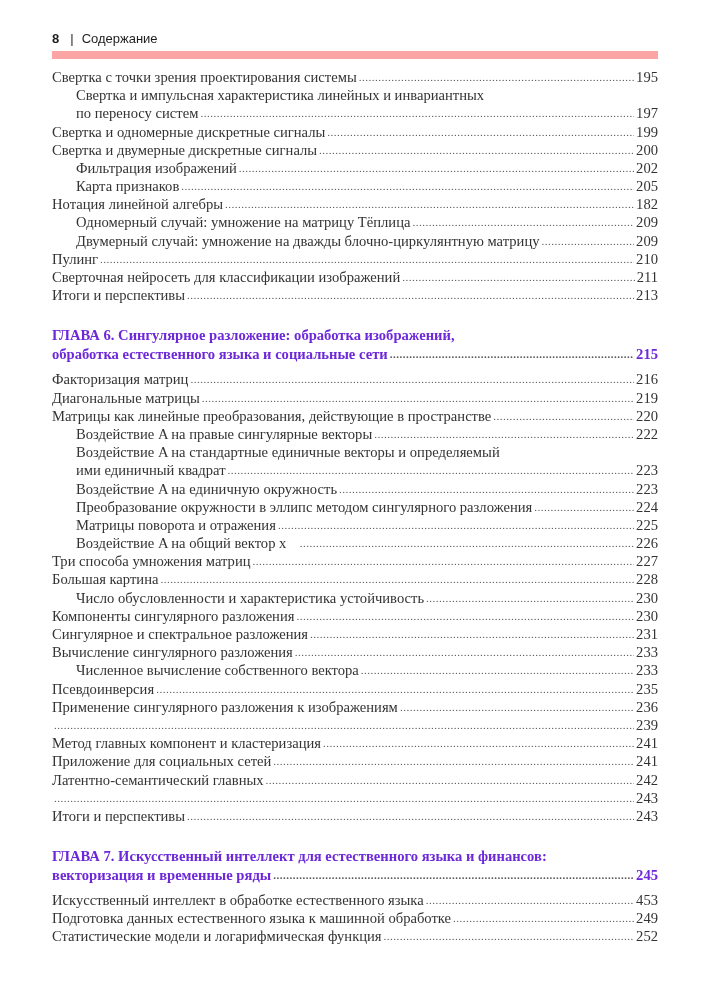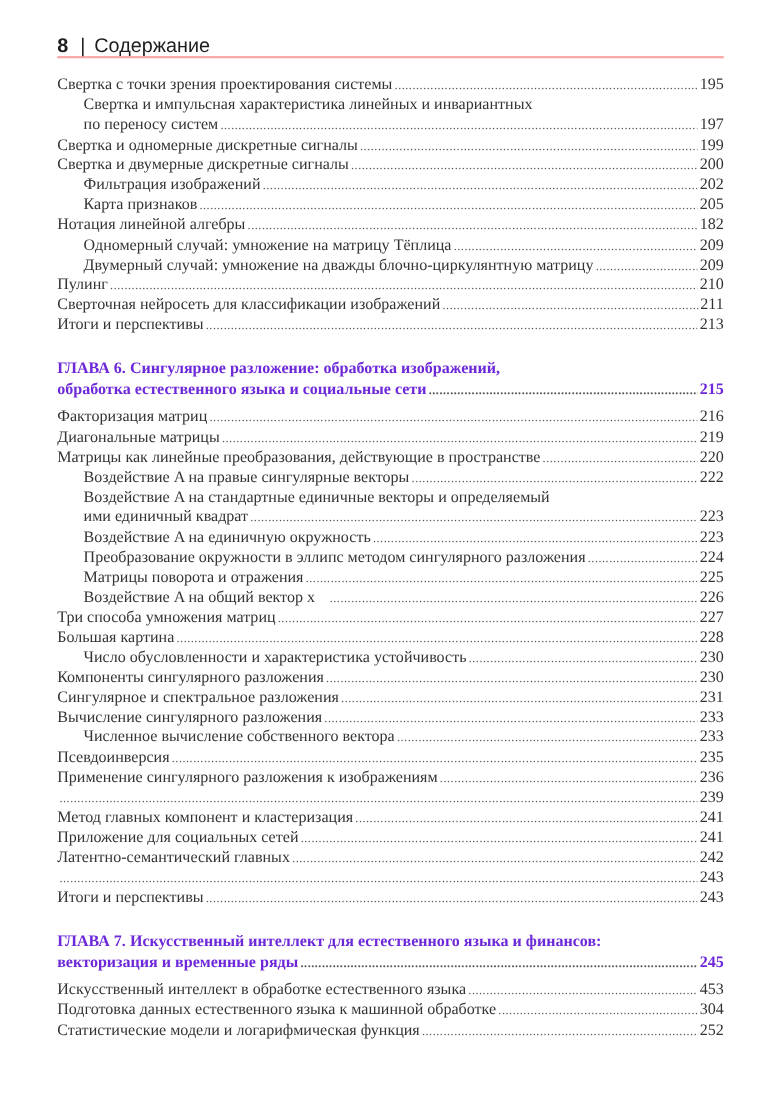--- a/index.html
+++ b/index.html
@@ -1,21 +1,21 @@
 <!DOCTYPE html>
 <html><head>
 <meta charset="utf-8">
 <style>
   html, body { margin:0; padding:0; background:#ffffff; }
   body { width:709px; height:1000px; position:relative; overflow:hidden; color:#2a2a2a; }
-  .header { position:absolute; left:52px; top:31px; width:606px; height:20px; border-bottom:2px solid #fca5a5; font-family:"Liberation Sans", sans-serif; font-size:18px; color:#1e1e1e; }
+  .header { position:absolute; left:52px; top:31px; width:606px; height:20px; border-bottom:8px solid #fca5a5; font-family:"Liberation Sans", sans-serif; font-size:13px; color:#1e1e1e; }
   .header .pg { font-weight:bold; display:inline-block; }
   .header .sep { display:inline-block; margin:0 8px 0 11px; }
   .toc { position:absolute; left:52px; top:68px; width:606px; font-family:"Liberation Serif", serif; font-size:14.6px; color:#333; }
-  .row { display:flex; align-items:flex-start; height:18.2px; line-height:18.2px; white-space:nowrap; }
+  .row { display:flex; align-items:flex-end; height:18.2px; line-height:18.2px; white-space:nowrap; }
   .row.l2 { padding-left:24px; }
   .row .t { flex:0 0 auto; }
   .row .d { flex:1 1 auto; overflow:hidden; margin:0 2px; color:#555; letter-spacing:0.5px; }
   .row .d::after { content:"........................................................................................................................................................................................................................................................................"; font-size:11px; }
   .row .p { flex:0 0 auto; }
   .cont { height:18.2px; line-height:18.2px; white-space:nowrap; }
   .cont.l2 { padding-left:24px; }
   .chapter { margin-top:22px; margin-bottom:6px; font-weight:bold; color:#6d28d9; }
   .chapter .cont, .chapter .row { height:19px; line-height:19px; }
 </style>
@@ -232,21 +232,21 @@
   </div>
   <div>
     <div class="row">
         <span class="t">Искусственный интеллект в обработке естественного языка</span>
         <span class="d"></span>
         <span class="p">453</span>
       </div>
     <div class="row">
         <span class="t">Подготовка данных естественного языка к машинной обработке</span>
         <span class="d"></span>
-        <span class="p">304</span>
+        <span class="p">249</span>
       </div>
     <div class="row">
         <span class="t">Статистические модели и логарифмическая функция</span>
         <span class="d"></span>
         <span class="p">252</span>
       </div>
   </div>
 
 </div>
 

